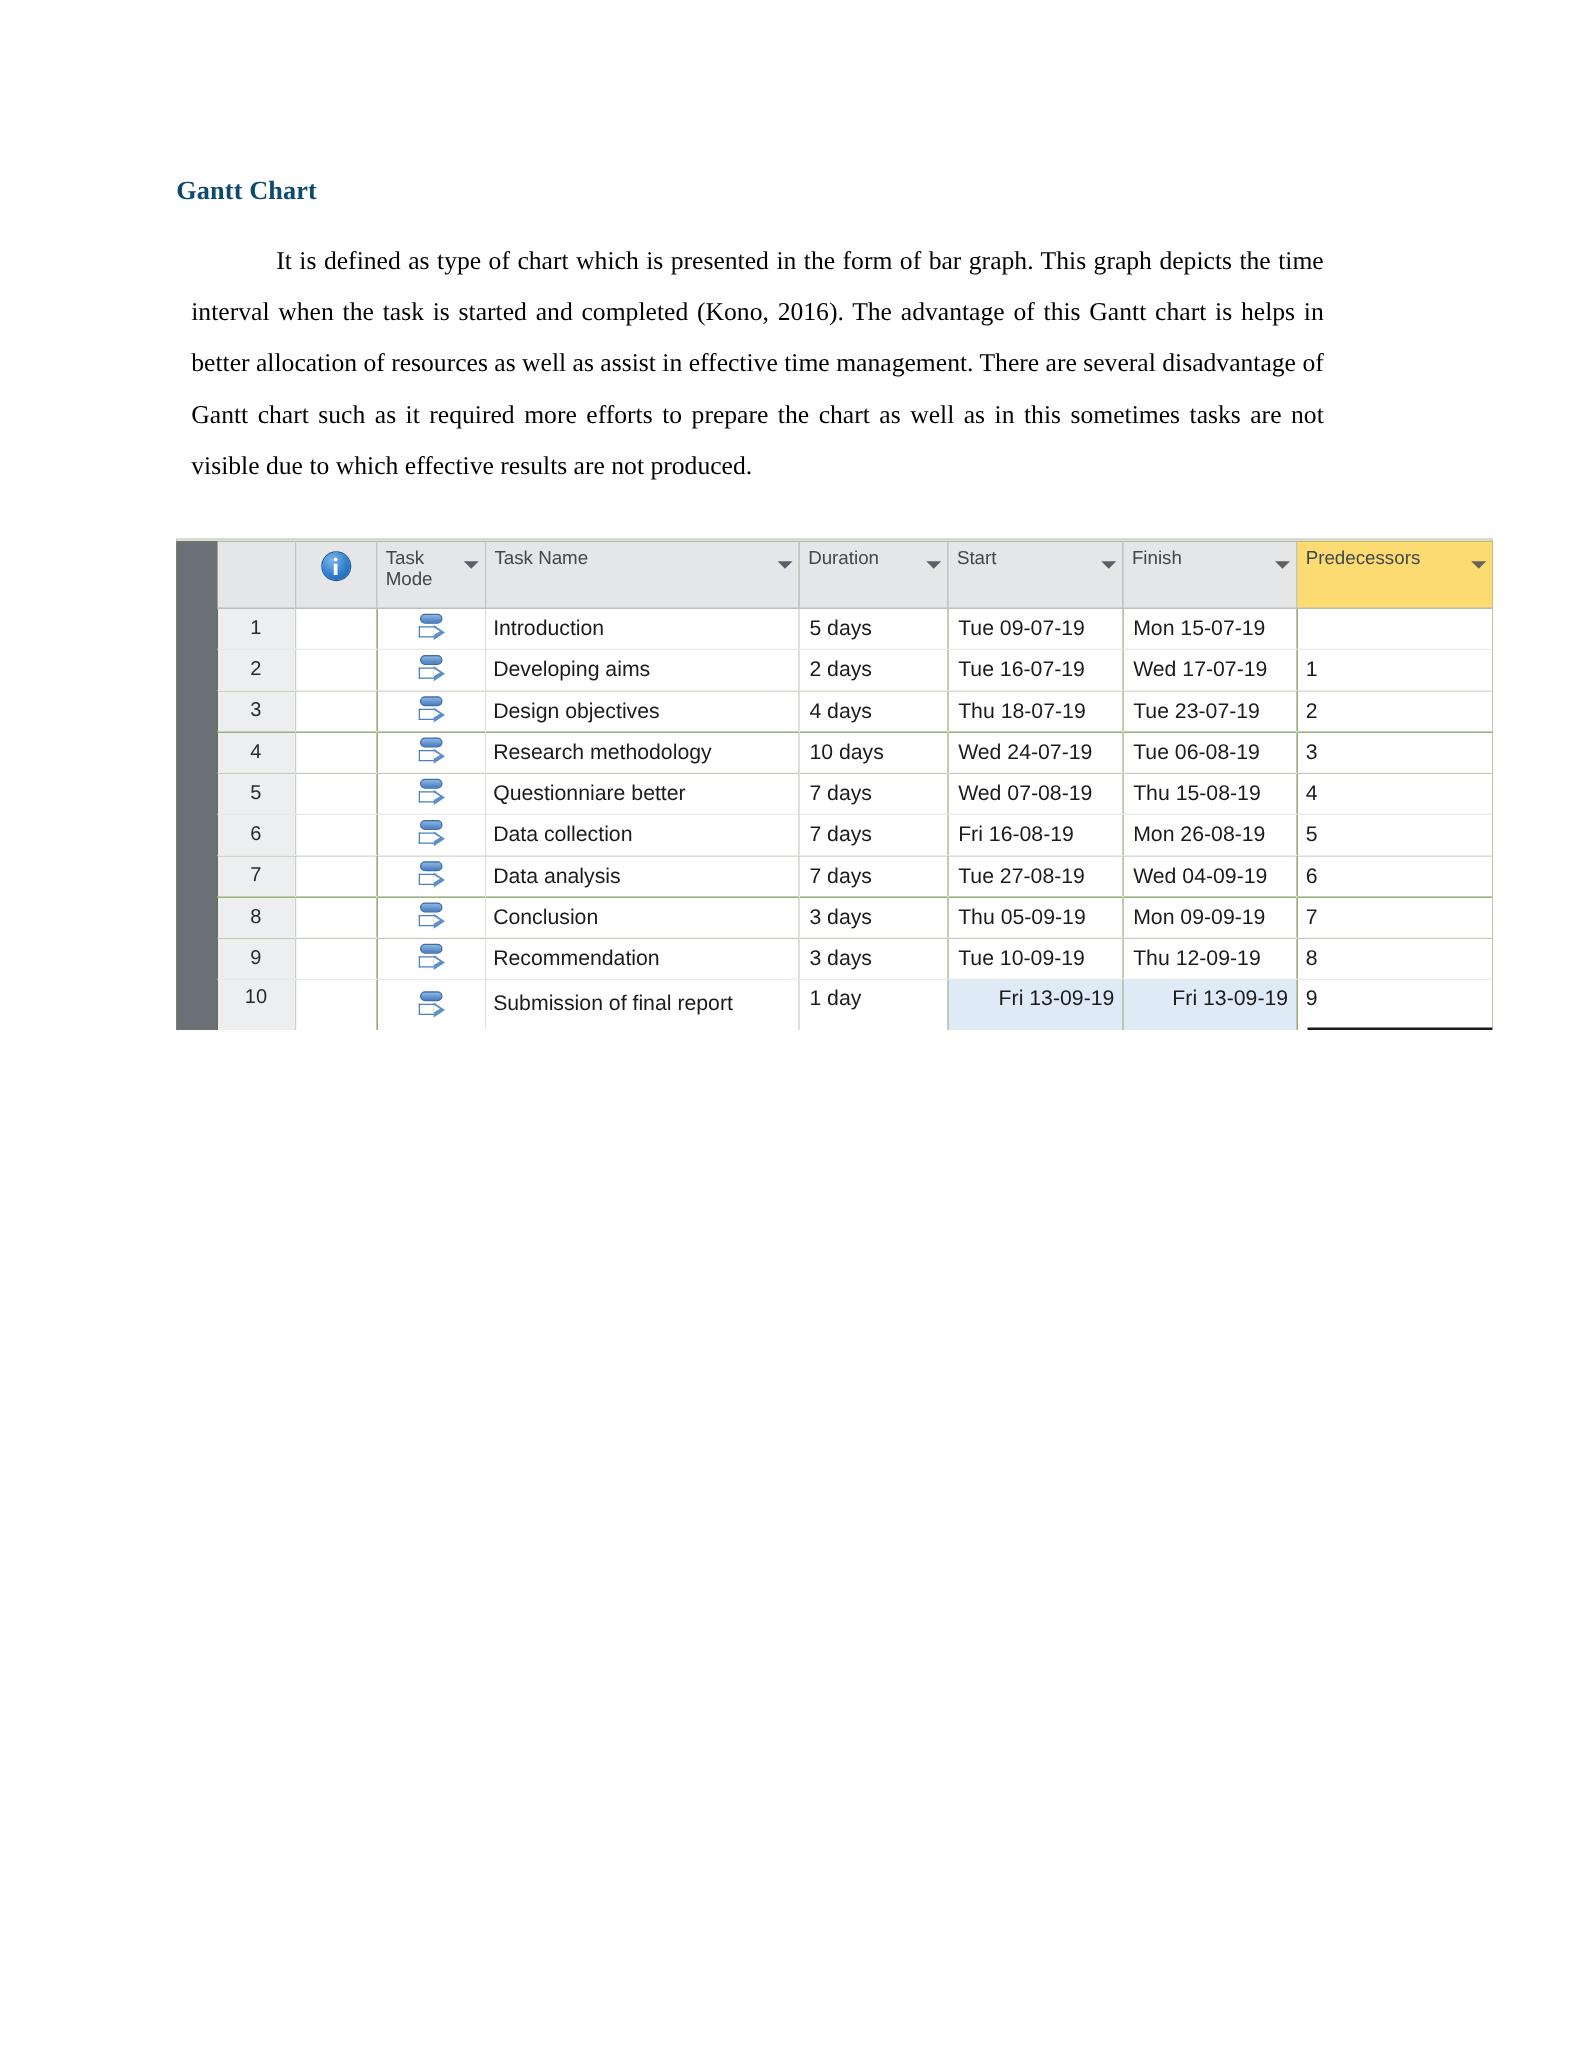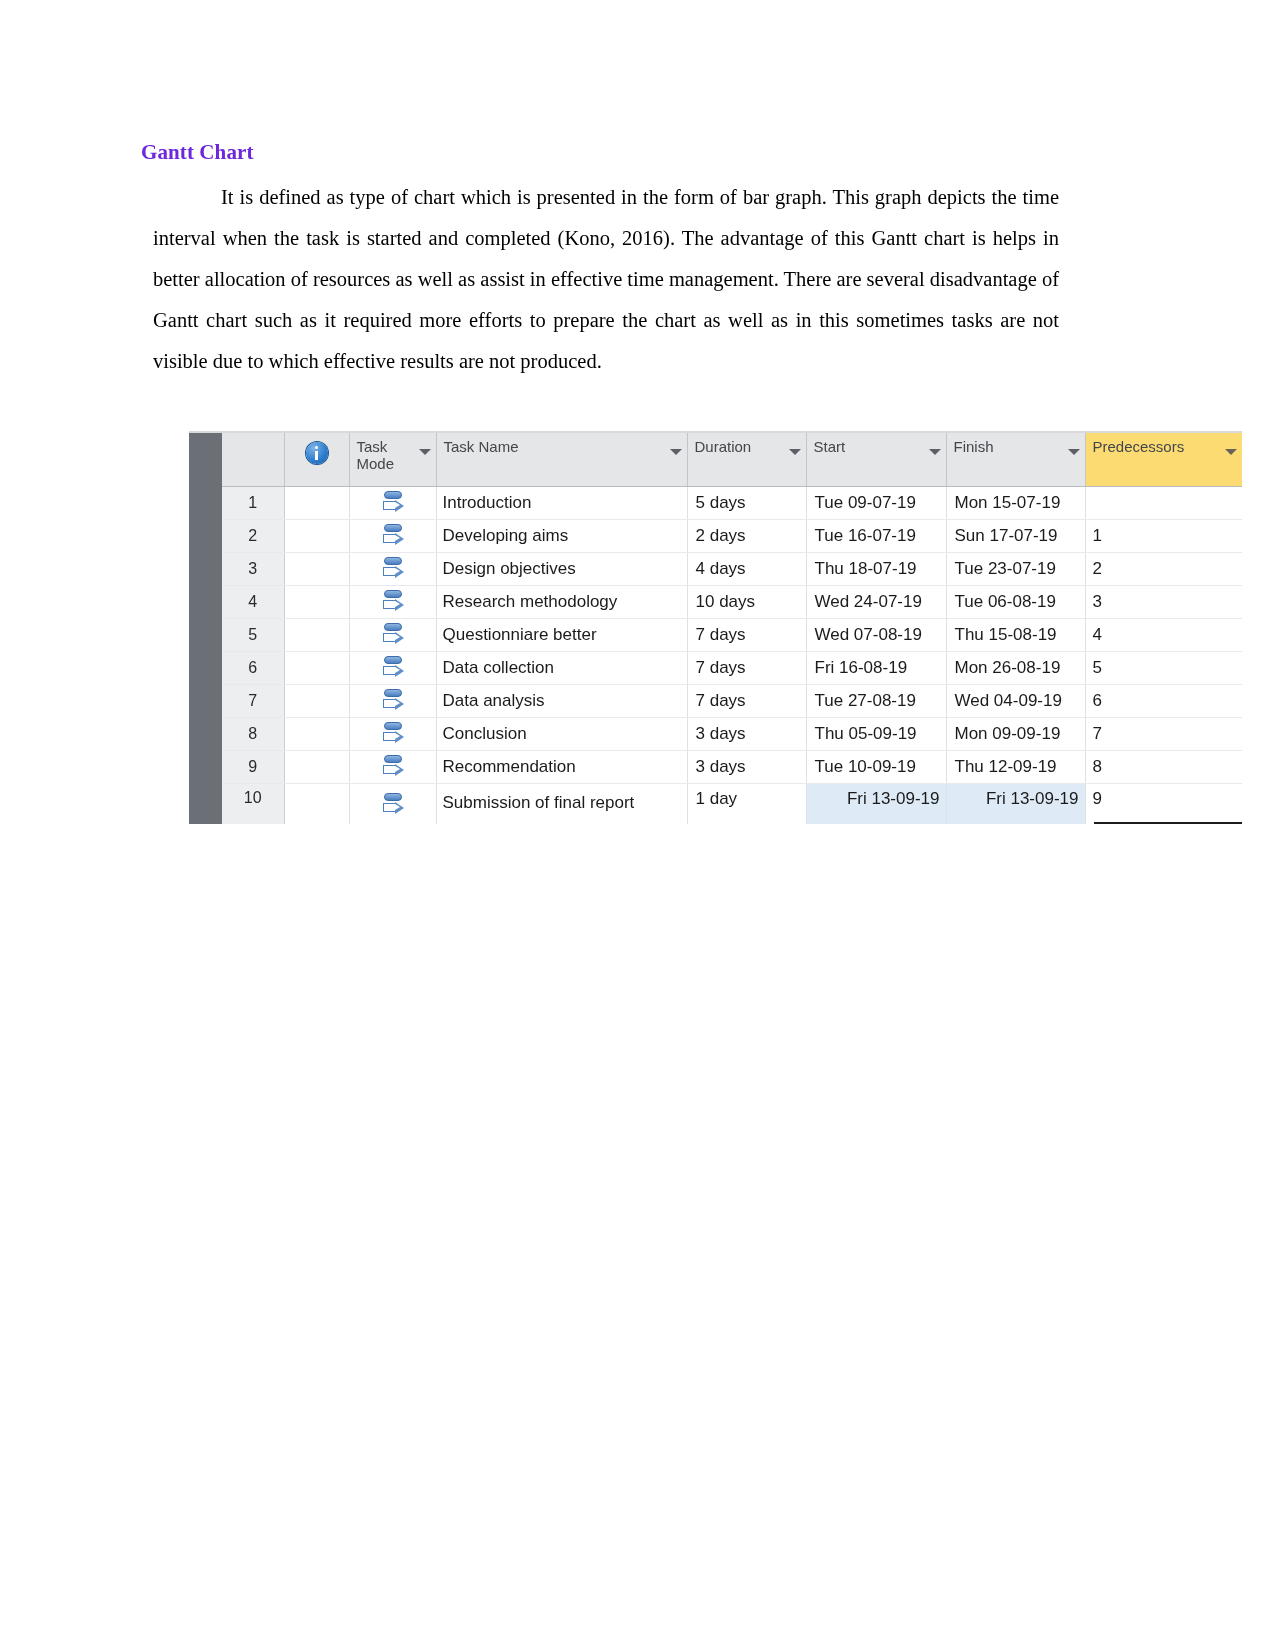--- a/index.html
+++ b/index.html
@@ -27,23 +27,23 @@
   .prose-wrap {
     position: absolute;
     left: 141px;
     top: 140px;
     width: 930px;
   }
   .heading {
     font-family: "Liberation Serif", serif;
     font-weight: bold;
     font-size: 21px;
-    color: #6d28d9;
+    color: #0c4a6e;
     line-height: 1.2;
-    margin: 0 0 12px 0;
+    margin: 0 0 24px 0;
     letter-spacing: .1px;
   }
   .body-para {
     font-family: "Liberation Serif", serif;
     font-size: 20.5px;
     color: #000;
     text-align: justify;
     line-height: 41px;
     margin: 12px;
     text-indent: 68px;
@@ -52,21 +52,20 @@
   
   .project-shot {
     position: absolute;
     left: 141px;
     top: 431px;
     width: 1053px;
     height: 391px;
     background: #4d7c0f;
     overflow: hidden;
     border-top: 2px solid #d9d9d9;
-    margin-left: 48px;
   }
 
   .vbar {
     position: absolute;
     left: 0; top: 0;
     width: 33px;
     height: 391px;
     background: #6b7077;
     overflow: hidden;
   }
@@ -347,21 +346,21 @@
               <td class="cell-date">Mon 15-07-19</td>
               <td class="cell-pred"></td>
             </tr>
             <tr>
               <td class="cell-num">2</td>
               <td class="cell-info"></td>
               <td class="cell-mode"><span class="mode-glyph"><span class="bar"></span><span class="arrow"></span><span class="tip"></span><span class="tip-inner"></span></span></td>
               <td class="cell-name">Developing aims</td>
               <td class="cell-dur">2 days</td>
               <td class="cell-date">Tue 16-07-19</td>
-              <td class="cell-date">Sun 17-07-19</td>
+              <td class="cell-date">Wed 17-07-19</td>
               <td class="cell-pred">1</td>
             </tr>
             <tr>
               <td class="cell-num">3</td>
               <td class="cell-info"></td>
               <td class="cell-mode"><span class="mode-glyph"><span class="bar"></span><span class="arrow"></span><span class="tip"></span><span class="tip-inner"></span></span></td>
               <td class="cell-name">Design objectives</td>
               <td class="cell-dur">4 days</td>
               <td class="cell-date">Thu 18-07-19</td>
               <td class="cell-date">Tue 23-07-19</td>

